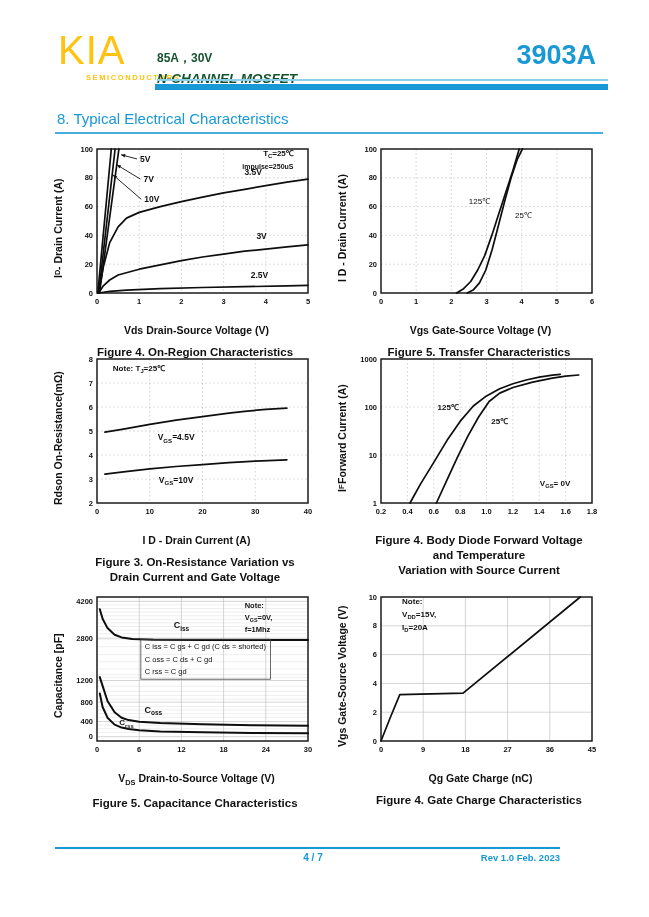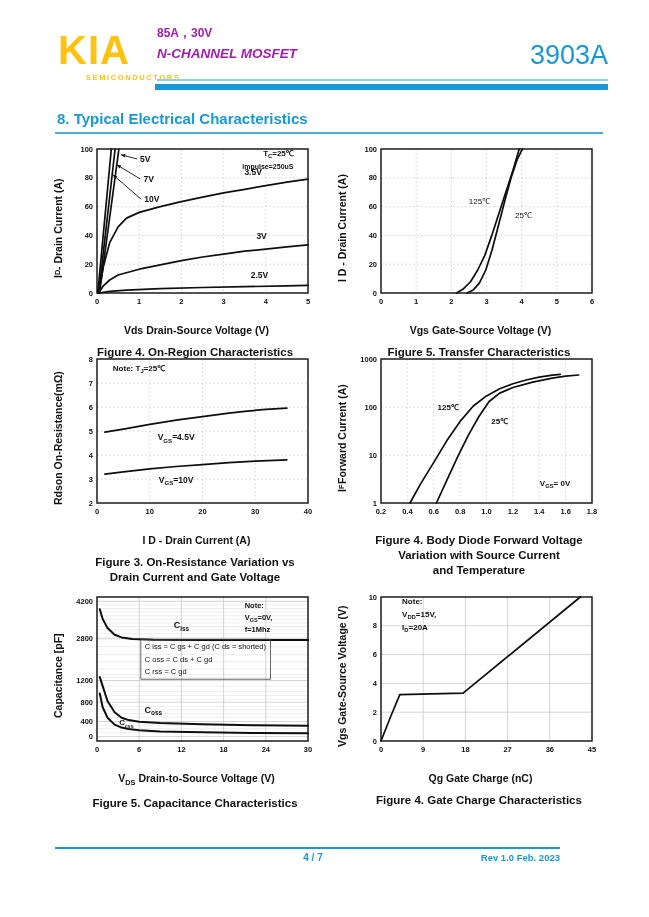--- a/index.html
+++ b/index.html
@@ -4,30 +4,30 @@
 <style>
   html,body{margin:0;padding:0;}
   body{
     width:649px;height:917px;background:#ffffff;
     font-family:"Liberation Sans",sans-serif;color:#111;
     position:relative;overflow:hidden;
   }
   .page{position:absolute;inset:0;background:#fff;}
   
   .logo-block{position:absolute;left:58px;top:30px;}
-  .logo-text{font-size:40px;font-weight:700;color:#ffc20e;letter-spacing:1px;line-height:1.0;}
+  .logo-text{font-size:40px;font-weight:400;color:#ffc20e;letter-spacing:1px;line-height:1.0;}
   .logo-sub{font-size:7.5px;font-weight:700;color:#ffc20e;letter-spacing:1.6px;margin-top:3px;padding-left:28px;}
-  .head-mid{position:absolute;left:157px;top:25px;color:#a21caf;}
+  .head-mid{position:absolute;left:157px;top:50px;color:#14532d;}
   .head-mid .l1{font-size:12px;font-weight:700;}
   .head-mid .l2{font-size:13.5px;font-weight:700;margin-top:4px;font-style:italic;}
-  .part-number{position:absolute;right:41px;top:40px;font-size:27px;font-weight:400;color:#1898d5;}
+  .part-number{position:absolute;right:53px;top:40px;font-size:27px;font-weight:700;color:#1898d5;}
   .rule-thin{position:absolute;left:157px;top:79px;width:451px;height:1.5px;background:#8ed0ea;}
   .rule-thick{position:absolute;left:155px;top:84px;width:453px;height:5.5px;background:#1898d5;}
   
-  .section-title{position:absolute;left:57px;top:110px;font-size:15px;font-weight:700;color:#1898d5;}
+  .section-title{position:absolute;left:57px;top:110px;font-size:15px;font-weight:400;color:#1898d5;}
   .section-rule{position:absolute;left:55px;top:132px;width:548px;height:1.5px;background:#49aede;}
   
   .figure{position:absolute;width:278px;}
   .plot-row{display:flex;align-items:center;}
   .ylabel{
     width:15px;height:172px;display:flex;align-items:center;justify-content:center;
     writing-mode:vertical-rl;transform:rotate(180deg);
     font-size:10.5px;font-weight:700;color:#111;white-space:nowrap;
   }
   .ylabel sub,.xlabel sub{font-size:70%;}
@@ -255,22 +255,22 @@
           <g>
             <text x="150.6875" y="71.6457993387835" text-anchor="middle" font-size="8px" font-weight="700" fill="#111"><tspan>25℃</tspan></text>
           </g>
           <g>
             <text x="206.075" y="133.63706387115553" text-anchor="middle" font-size="8px" font-weight="700" fill="#111"><tspan>V</tspan><tspan dy="2.24" font-size="5.8px">GS</tspan><tspan dy="-2.24">= 0V</tspan></text>
           </g>
         </svg>
     </div>
     <div class="caption">
       <div>Figure 4. Body Diode Forward Voltage</div>
+      <div>and Temperature</div>
       <div>Variation with Source Current</div>
-      <div>and Temperature</div>
     </div>
   </section>
 
   <section class="figure" id="fig5">
     <div class="plot-row">
       <div class="ylabel">Capacitance [pF]</div>
       <svg class="chart" viewBox="0 0 250 172">
           <line x1="32" y1="14.920000000000016" x2="243" y2="14.920000000000016" stroke="#dcdcdc" stroke-width="0.5"></line>
           <line x1="32" y1="18.519999999999982" x2="243" y2="18.519999999999982" stroke="#dcdcdc" stroke-width="0.5"></line>
           <line x1="32" y1="22.120000000000005" x2="243" y2="22.120000000000005" stroke="#dcdcdc" stroke-width="0.5"></line>

